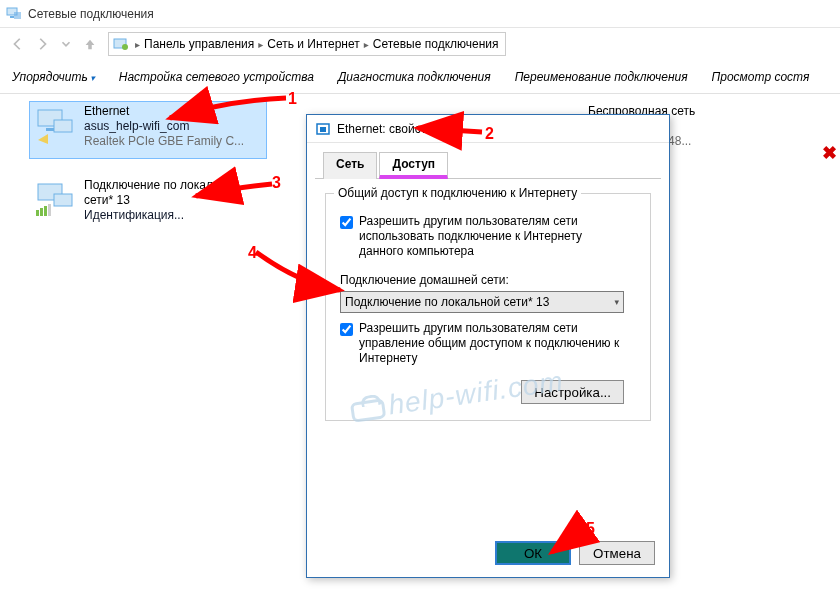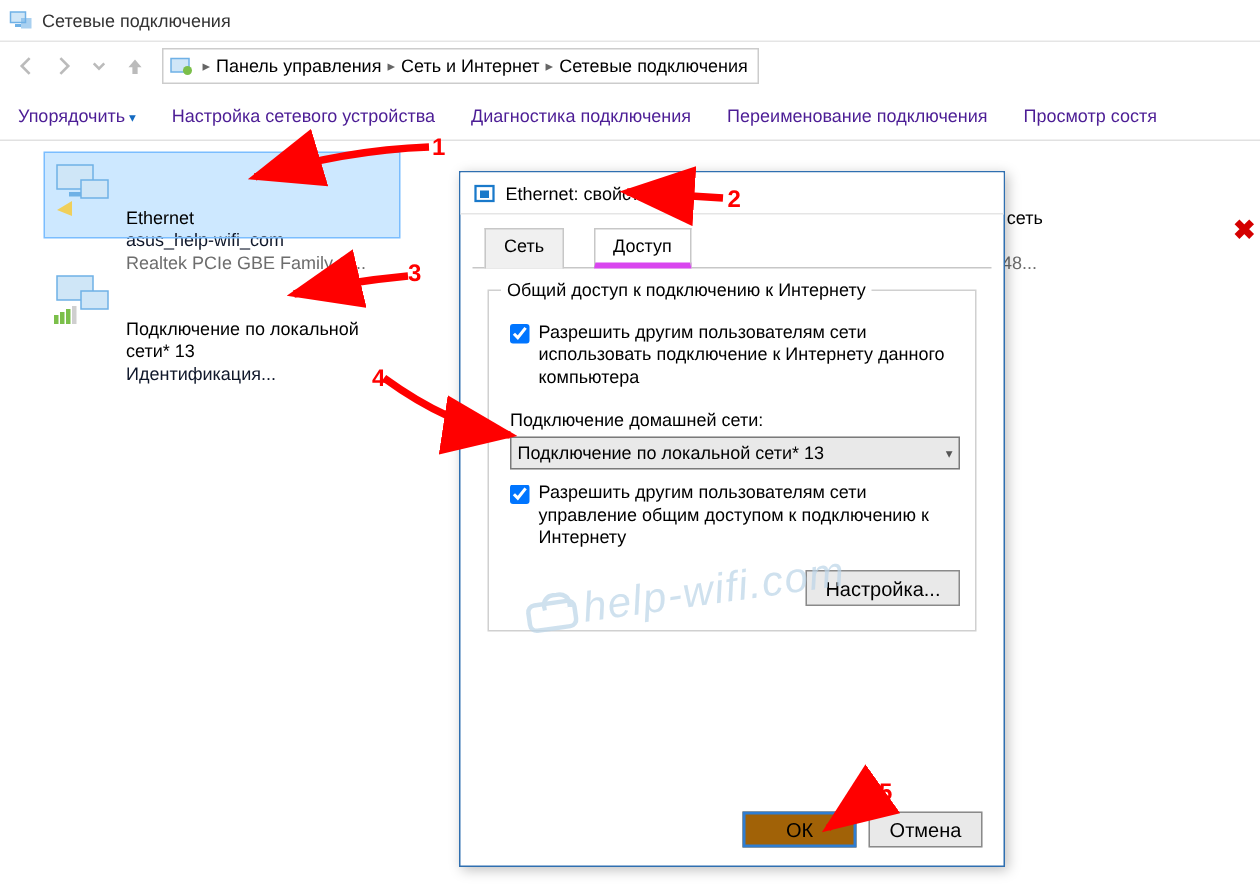--- a/index.html
+++ b/index.html
@@ -13,56 +13,56 @@
 
   .navbar { height: 32px; display: flex; align-items: center; padding: 0 6px; }
   .nav-arrow { width: 24px; height: 24px; display: flex; align-items: center; justify-content: center; color: #ccc; }
   .nav-arrow svg { width: 14px; height: 14px; }
   .breadcrumb { display: flex; align-items: center; height: 24px; border: 1px solid #ccc; padding: 0 4px; flex: 0 0 auto; margin-left: 6px; }
   .bc-icon { width: 16px; height: 16px; margin-right: 4px; }
   .bc-item { color: #000; padding: 0 2px; }
   .bc-chev { color: #666; margin: 0 2px; font-size: 10px; }
 
   .toolbar { height: 34px; display: flex; align-items: center; padding: 0 12px; border-bottom: 1px solid #e1e1e1; gap: 24px; }
-  .tb-btn { color: #4c1d95; cursor: pointer; }
+  .tb-btn { color: #000000; cursor: pointer; font-style: italic; }
   .tb-btn.primary::after { content: " ▾"; font-size: 9px; color: #136ac1; }
 
   .content { position: relative; padding: 8px 0 0 30px; display: flex; flex-wrap: wrap; gap: 18px 16px; align-content: flex-start; }
   .conn { width: 236px; height: 56px; display: flex; align-items: flex-start; padding: 2px 4px; gap: 8px; }
   .conn.selected { background: #cde8ff; outline: 1px solid #7abdff; }
   .conn-icon { width: 42px; height: 42px; flex: 0 0 42px; position: relative; }
   .conn-text { display: flex; flex-direction: column; line-height: 15px; overflow: hidden; }
-  .conn-name { color: #000; margin-top: 34px; }
+  .conn-name { color: #000; }
   .conn-sub1 { color: #0f172a; white-space: nowrap; overflow: hidden; text-overflow: ellipsis; }
   .conn-sub2 { color: #6d6d6d; white-space: nowrap; overflow: hidden; text-overflow: ellipsis; }
 
   
   .red-x { position: absolute; left: 822px; top: 142px; color: #d40000; font-size: 18px; font-weight: bold; }
 
   
   .dialog { position: absolute; left: 306px; top: 114px; width: 364px; height: 464px; background: #fff; border: 1px solid #2f6fb0; box-shadow: 2px 2px 8px rgba(0,0,0,0.25); }
   .dlg-title { height: 28px; background: #fff; display: flex; align-items: center; padding: 0 8px; border-bottom: 1px solid #e5e5e5; }
   .dlg-title-icon { width: 16px; height: 16px; margin-right: 6px; color: #1979ca; }
   .dlg-title-text { font-size: 12px; }
   .tabs { display: flex; padding: 8px 8px 0 8px; border-bottom: 1px solid #c7c7c7; margin: 0 8px; }
-  .tab { padding: 4px 12px; border: 1px solid #c7c7c7; border-bottom: none; background: #f0f0f0; margin-right: 20px; position: relative; top: 1px; cursor: pointer; }
+  .tab { padding: 4px 12px; border: 1px solid #c7c7c7; border-bottom: none; background: #f0f0f0; margin-right: 2px; position: relative; top: 1px; cursor: pointer; font-weight: bold; }
   .tab.active { background: #fff; border-bottom: 4px solid #d946ef; }
   .tab-body { padding: 14px 18px; }
-  .group { border: 1px solid #d0d0d0; padding: 12px 10px 16px 14px; position: relative; }
+  .group { border: 1px solid #d0d0d0; padding: 12px 26px 16px 14px; position: relative; }
   .group-title { position: absolute; top: -8px; left: 8px; background: #fff; padding: 0 4px; font-size: 12px; }
   .chk-row { display: flex; align-items: flex-start; gap: 6px; margin-top: 8px; }
   .chk-row input { margin-top: 2px; }
   .chk-label { line-height: 15px; }
   .field-label { margin-top: 14px; }
   .select { width: 100%; height: 22px; border: 1px solid #7a7a7a; background: #e9e9e9; margin-top: 4px; padding: 0 4px; display: flex; align-items: center; justify-content: space-between; }
   .select-val { }
   .select-arrow { font-size: 9px; color: #555; }
   .btn-settings-row { display: flex; justify-content: flex-end; margin-top: 14px; }
   .btn { min-width: 76px; height: 24px; border: 1px solid #8a8a8a; background: #e9e9e9; padding: 0 12px; cursor: pointer; }
-  .btn.focus { border: 2px solid #2f7dd1; background: #a16207; }
+  .btn.focus { border: 2px solid #2f7dd1; background: #0f766e; }
   .dlg-buttons { position: absolute; bottom: 12px; right: 14px; display: flex; gap: 8px; }
 
   
   .anno { position: absolute; pointer-events: none; }
   .num { position: absolute; color: #ff0000; font-weight: bold; font-size: 16px; }
 
   
   .watermark { position: absolute; left: 350px; top: 380px; font-size: 28px; color: #bcd5e8; transform: rotate(-8deg); font-style: italic; letter-spacing: 1px; opacity: 0.7; }
   .wm-icon { display: inline-block; width: 34px; height: 20px; border: 3px solid #bcd5e8; border-radius: 6px; vertical-align: middle; position: relative; margin-right: 4px; }
   .wm-icon::before { content: ""; position: absolute; top: -8px; left: 8px; width: 14px; height: 8px; border: 3px solid #bcd5e8; border-bottom: none; border-radius: 8px 8px 0 0; }

